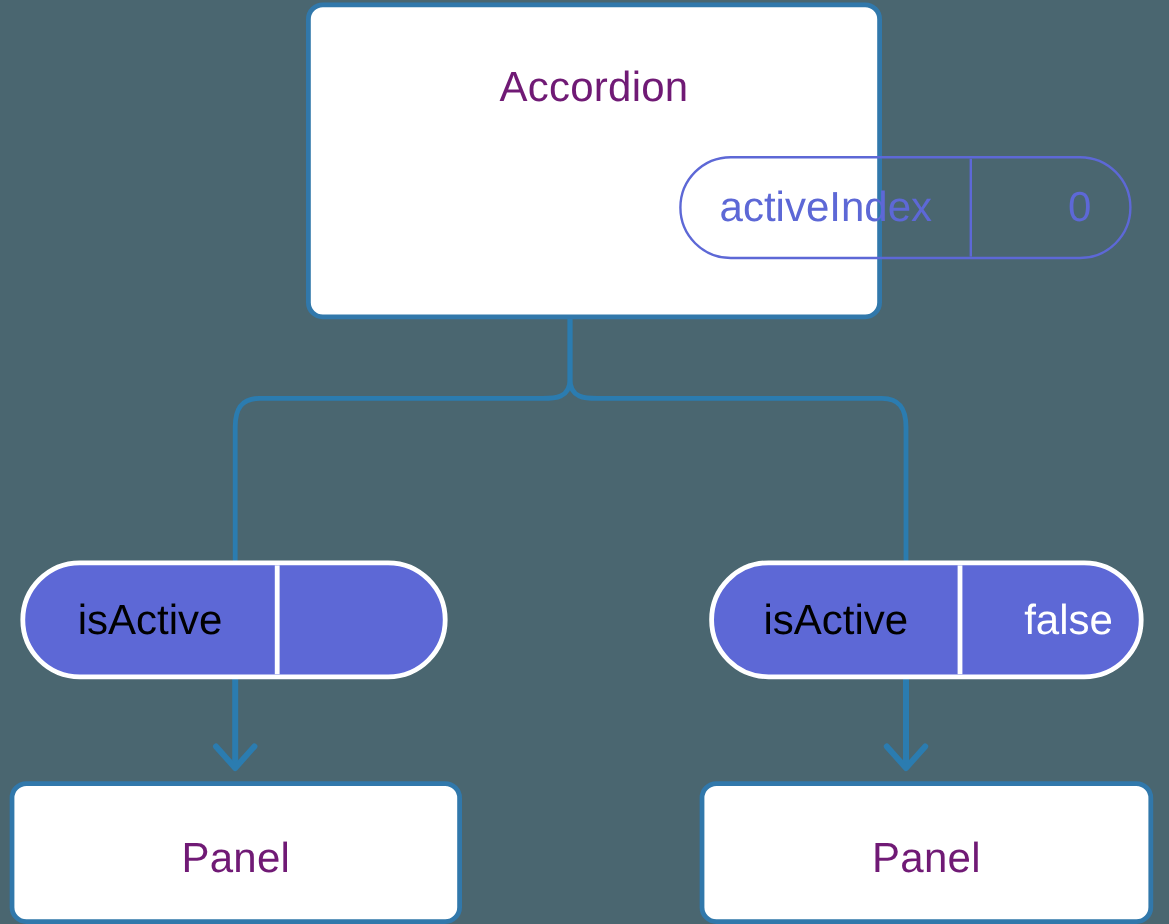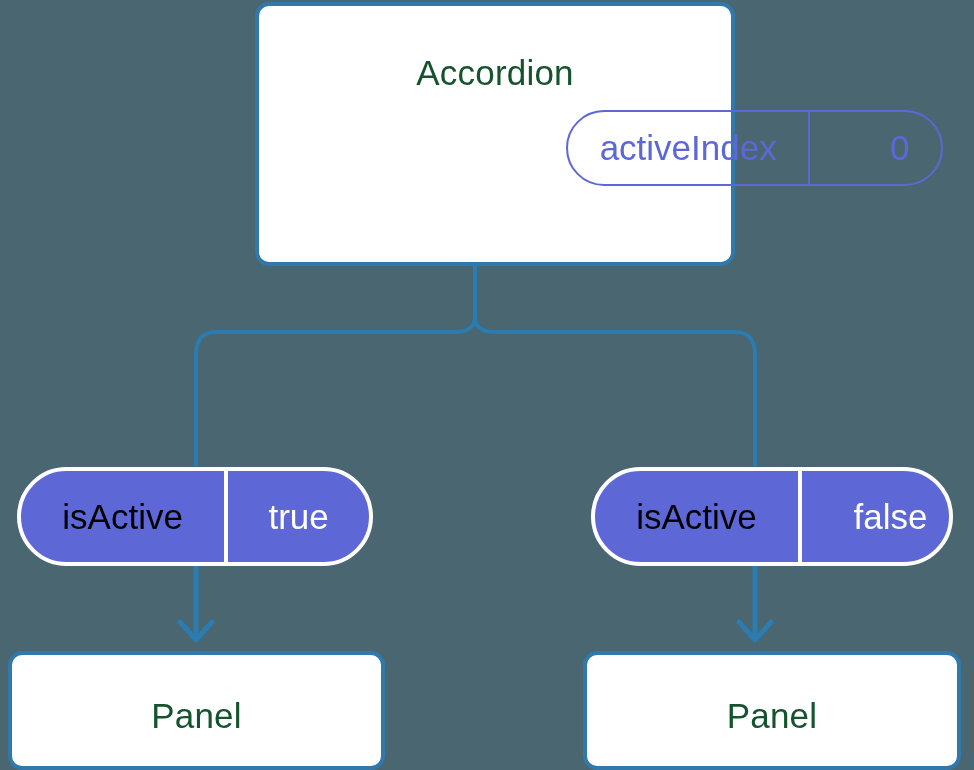--- a/index.html
+++ b/index.html
@@ -46,21 +46,21 @@
     left: 255px;
     top: 2px;
     width: 480px;
     height: 264px;
   }
   .comp-title {
     position: absolute;
     left: 0;
     right: 0;
     text-align: center;
-    color: #14532d;
+    color: #701a75;
     font-size: 35px;
     font-weight: 400;
     letter-spacing: 0.2px;
     white-space: nowrap;
   }
   #accordion-card .comp-title {
     top: 47px;
   }
 
   
@@ -90,23 +90,23 @@
     font-size: 35px;
     border-right: 2px solid #5d68d6;
   }
   .pill-outline .pill-val {
     color: #5d68d6;
     font-size: 35px;
   }
 
   #activeindex-pill {
     left: 307px;
-    top: 104px;
+    top: 124px;
     width: 377px;
-    height: 76px;
+    height: 86px;
     gap: 48px;
   }
   #activeindex-pill .pill-key { width: 281px; }
   #activeindex-pill .pill-val { width: 96px; }
 
   
   .pill-filled {
     background: #5d68d6;
     border: 4px solid #ffffff;
     z-index: 3;
@@ -189,21 +189,20 @@
     <div class="comp-title">Accordion</div>
 
     <div class="pill pill-outline" id="activeindex-pill">
       <div class="pill-key">activeIndex</div>
       <div class="pill-val">0</div>
     </div>
   </div>
 
   <div class="pill pill-filled" id="isactive-pill-left">
     <div class="pill-key">isActive</div>
-    <div class="pill-val">true</div>
   </div>
 
   <div class="pill pill-filled" id="isactive-pill-right">
     <div class="pill-key">isActive</div>
     <div class="pill-val">false</div>
   </div>
 
   <div class="comp-card" id="panel-card-left">
     <div class="comp-title">Panel</div>
   </div>

